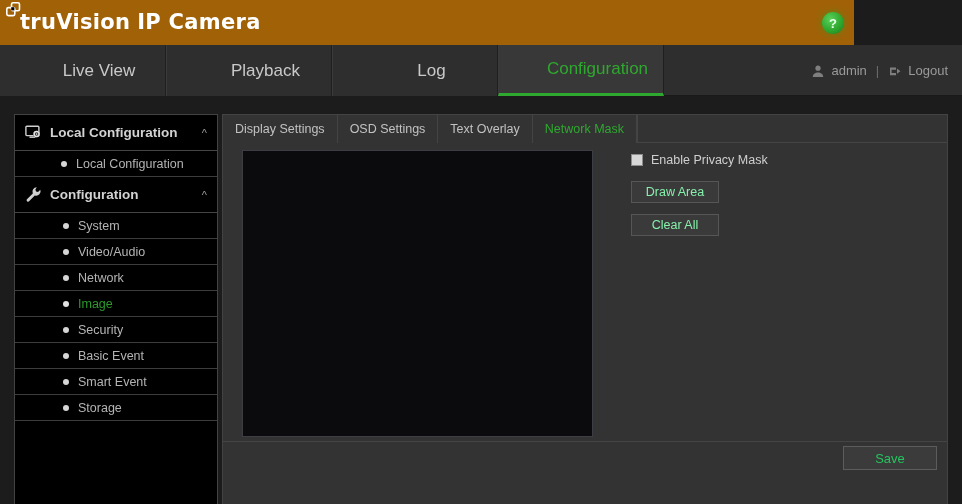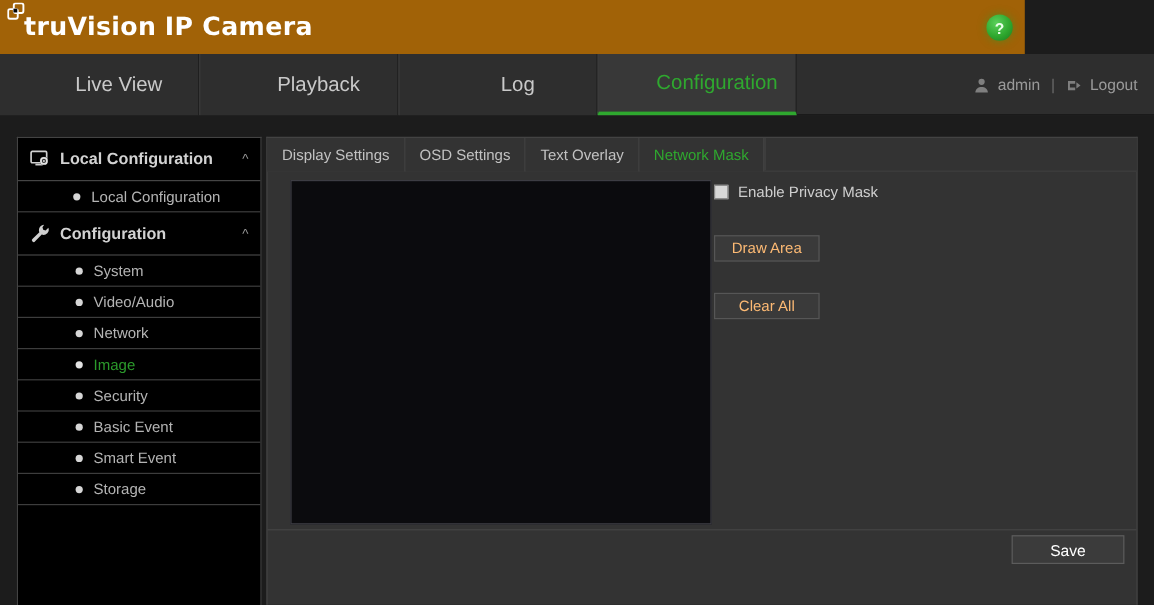--- a/index.html
+++ b/index.html
@@ -129,46 +129,46 @@
   .panel-body { position: relative; height: 330px; }
 
   .video-box {
     position: absolute; left: 19px; top: 7px;
     width: 351px; height: 287px;
     background: #0b0b0e;
     border: 1px solid #3d3d44;
     cursor: crosshair;
   }
 
-  .controls { position: absolute; left: 372px; top: 7px; width: 300px; }
+  .controls { position: absolute; left: 408px; top: 7px; width: 300px; }
   .chk-row { display: flex; align-items: center; gap: 8px; height: 20px; cursor: pointer; }
   .chkbox {
     width: 12px; height: 12px; background: #d8d8d8;
     border: 1px solid #8d8d8d; flex: none;
   }
   .chk-label { color: #cfcfcf; font-size: 12.5px; }
   .btn {
     display: flex; align-items: center; justify-content: center;
-    width: 88px; height: 22px; margin-top: 26px;
+    width: 88px; height: 22px; margin-top: 11px;
     background: #3a3a3a;
     border: 1px solid #565656;
-    color: #fdba74; font-size: 12.5px;
+    color: #86efac; font-size: 12.5px;
     cursor: pointer;
   }
 
   .panel-footer {
     position: absolute; left: 0; bottom: 0; width: 100%; height: 32px;
     border-top: 1px solid #454545;
   }
   .save-btn {
     position: absolute; right: 10px; top: 4px;
     width: 94px; height: 24px;
     display: flex; align-items: center; justify-content: center;
     background: #3b3b3b; border: 1px solid #5c5c5c;
-    color: #ffffff; font-size: 13px; cursor: pointer;
+    color: #22c55e; font-size: 13px; cursor: pointer;
   }
 </style>
 </head>
 <body>
 
 <div class="header">
   <svg class="brand-logo" viewBox="0 0 18 18">
     <rect x="5.5" y="0.8" width="8" height="8" rx="1.6" fill="none" stroke="#ffffff" stroke-width="1.6"></rect>
     <rect x="0.8" y="5.6" width="8" height="8" rx="1.6" fill="none" stroke="#ffffff" stroke-width="1.6"></rect>
     <rect x="5.2" y="5.2" width="3.2" height="3.2" fill="#050505"></rect>

